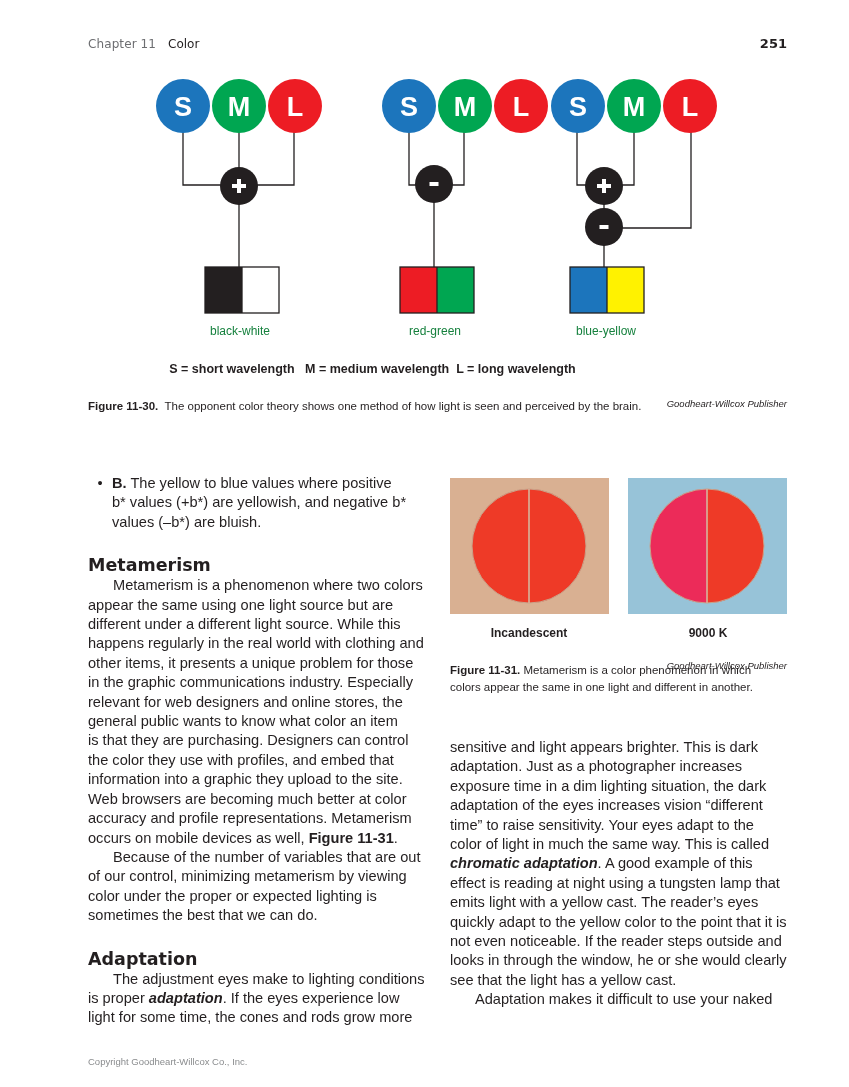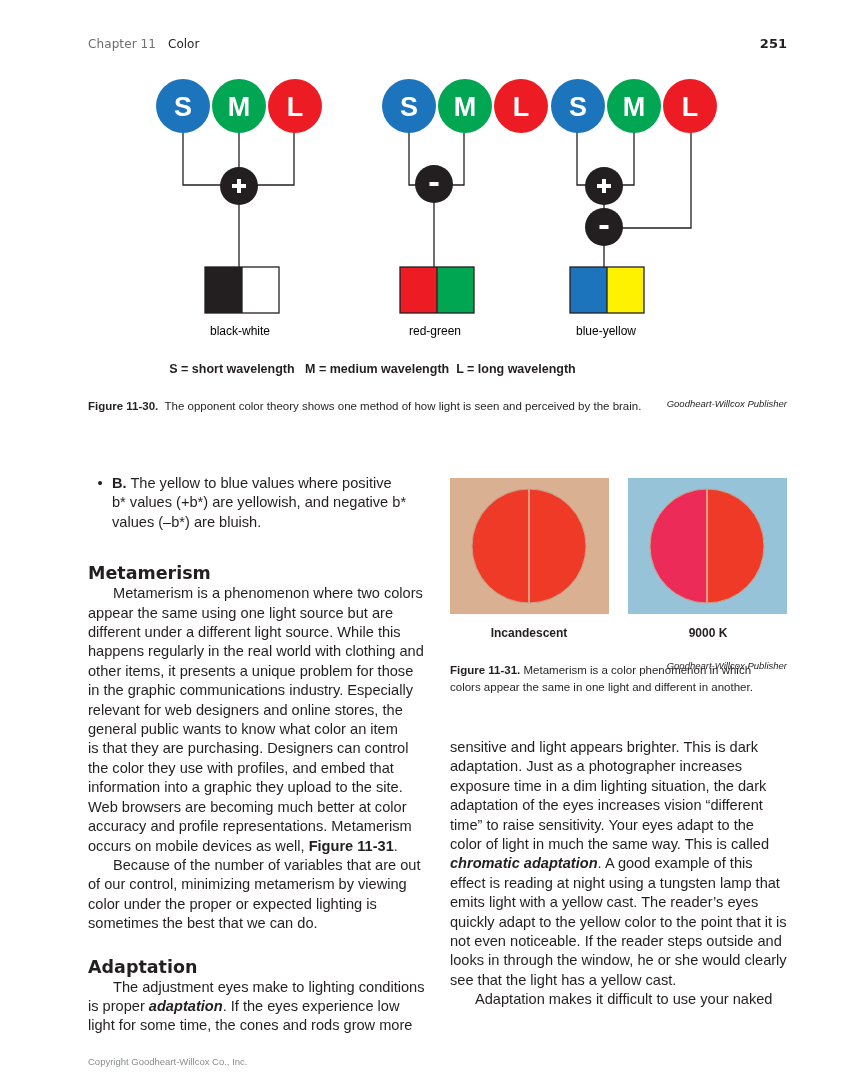--- a/index.html
+++ b/index.html
@@ -4,21 +4,21 @@
 <style>
   html, body { margin: 0; padding: 0; background: #ffffff; }
   body { width: 849px; height: 1087px; position: relative; overflow: hidden;
          font-family: "Liberation Sans", sans-serif; color: #231f20; }
   .abs { position: absolute; }
   .header-chapter { left: 88px; top: 37px; font-size: 12px; color: #6d6e71; font-family: "DejaVu Sans", sans-serif; letter-spacing: 0.1px; }
   .header-title { left: 168px; top: 37px; font-size: 12px; color: #231f20; font-family: "DejaVu Sans", sans-serif; }
   .header-page { right: 62px; top: 36px; font-size: 13px; font-weight: bold; color: #231f20; font-family: "DejaVu Sans", sans-serif; }
 
   #fig30 { left: 0; top: 0; }
-  .diag-label { font-size: 12px; color: #000000; text-align: center; width: 120px; }
+  .diag-label { font-size: 12px; color: #15803d; text-align: center; width: 120px; }
   .legend-line { left: 0; width: 745px; top: 362px; text-align: center; font-size: 12.5px; font-weight: bold; }
   .credit { font-size: 9.5px; font-style: italic; color: #231f20; margin-top: 17px; }
   .caption { font-size: 11.5px; color: #231f20; }
   .caption b { font-weight: bold; }
 
   .col { font-size: 14.6px; line-height: 19.4px; color: #231f20; }
   .indent { text-indent: 25px; }
   .heading { font-family: "DejaVu Sans", sans-serif; font-size: 17.5px; font-weight: bold; color: #231f20; }
   .bullet-row { display: flex; }
   .bullet-dot { width: 24px; text-align: center; flex-shrink: 0; }
@@ -132,21 +132,21 @@
 <div class="abs col" style="left:88px; top:474px; width:345px;">
   <div class="bullet-row">
     <span class="bullet-dot">•</span>
     <div>
       <div><b>B.</b><span> The yellow to blue values where positive</span></div>
       <div>b* values (+b*) are yellowish, and negative b*</div>
       <div>values (–b*) are bluish.</div>
     </div>
   </div>
 
-  <div class="heading" style="margin-top:30px; line-height:22px;">Metamerism</div>
+  <div class="heading" style="margin-top:22px; line-height:22px;">Metamerism</div>
   <div id="meta-p1">
       <div class="indent">Metamerism is a phenomenon where two colors</div>
       <div>appear the same using one light source but are</div>
       <div>different under a different light source. While this</div>
       <div>happens regularly in the real world with clothing and</div>
       <div>other items, it presents a unique problem for those</div>
       <div>in the graphic communications industry. Especially</div>
       <div>relevant for web designers and online stores, the</div>
       <div>general public wants to know what color an item</div>
       <div>is that they are purchasing. Designers can control</div>

